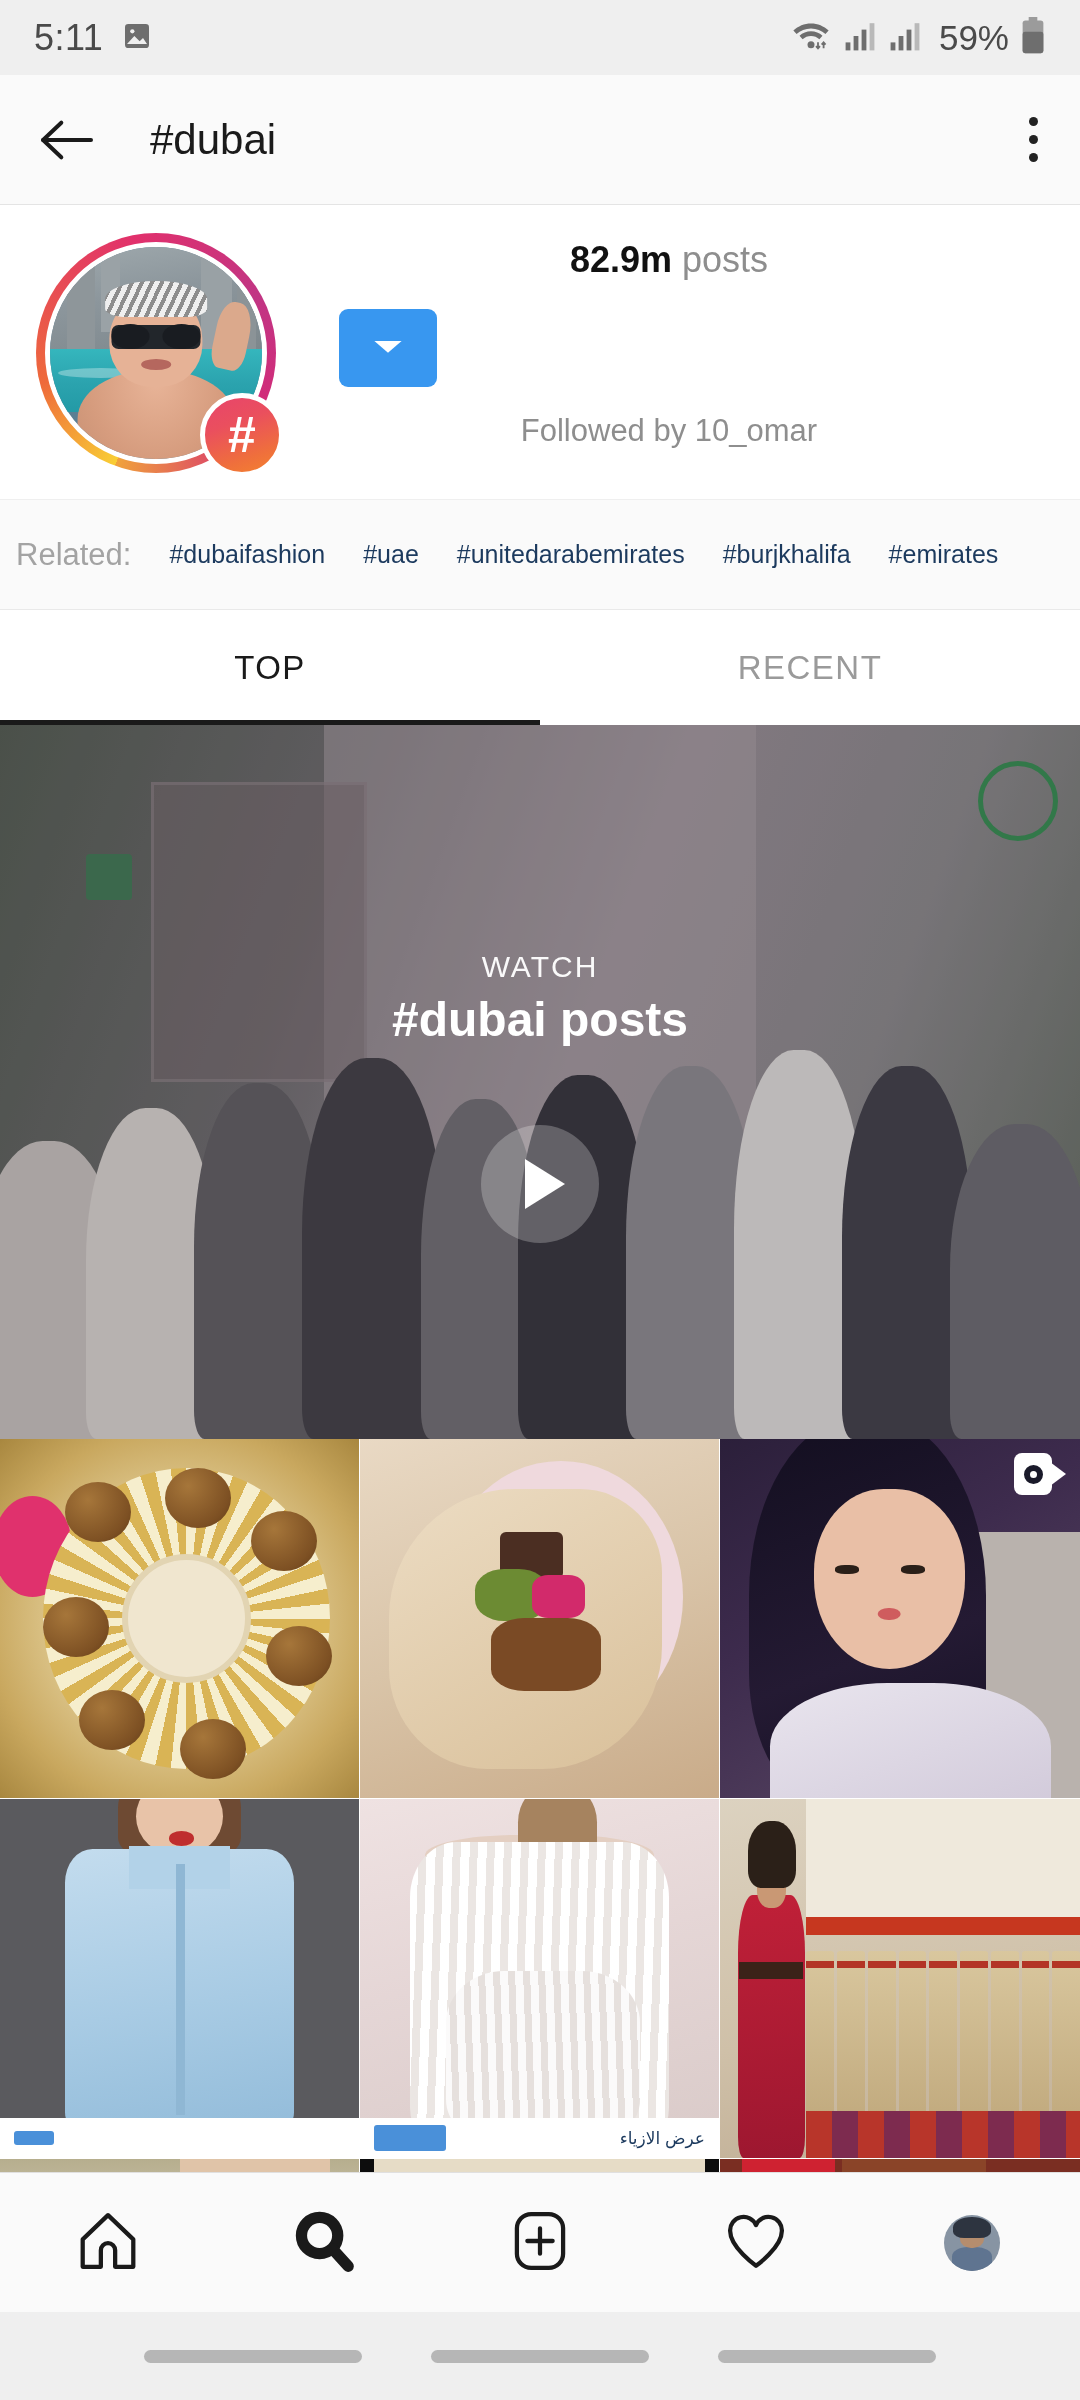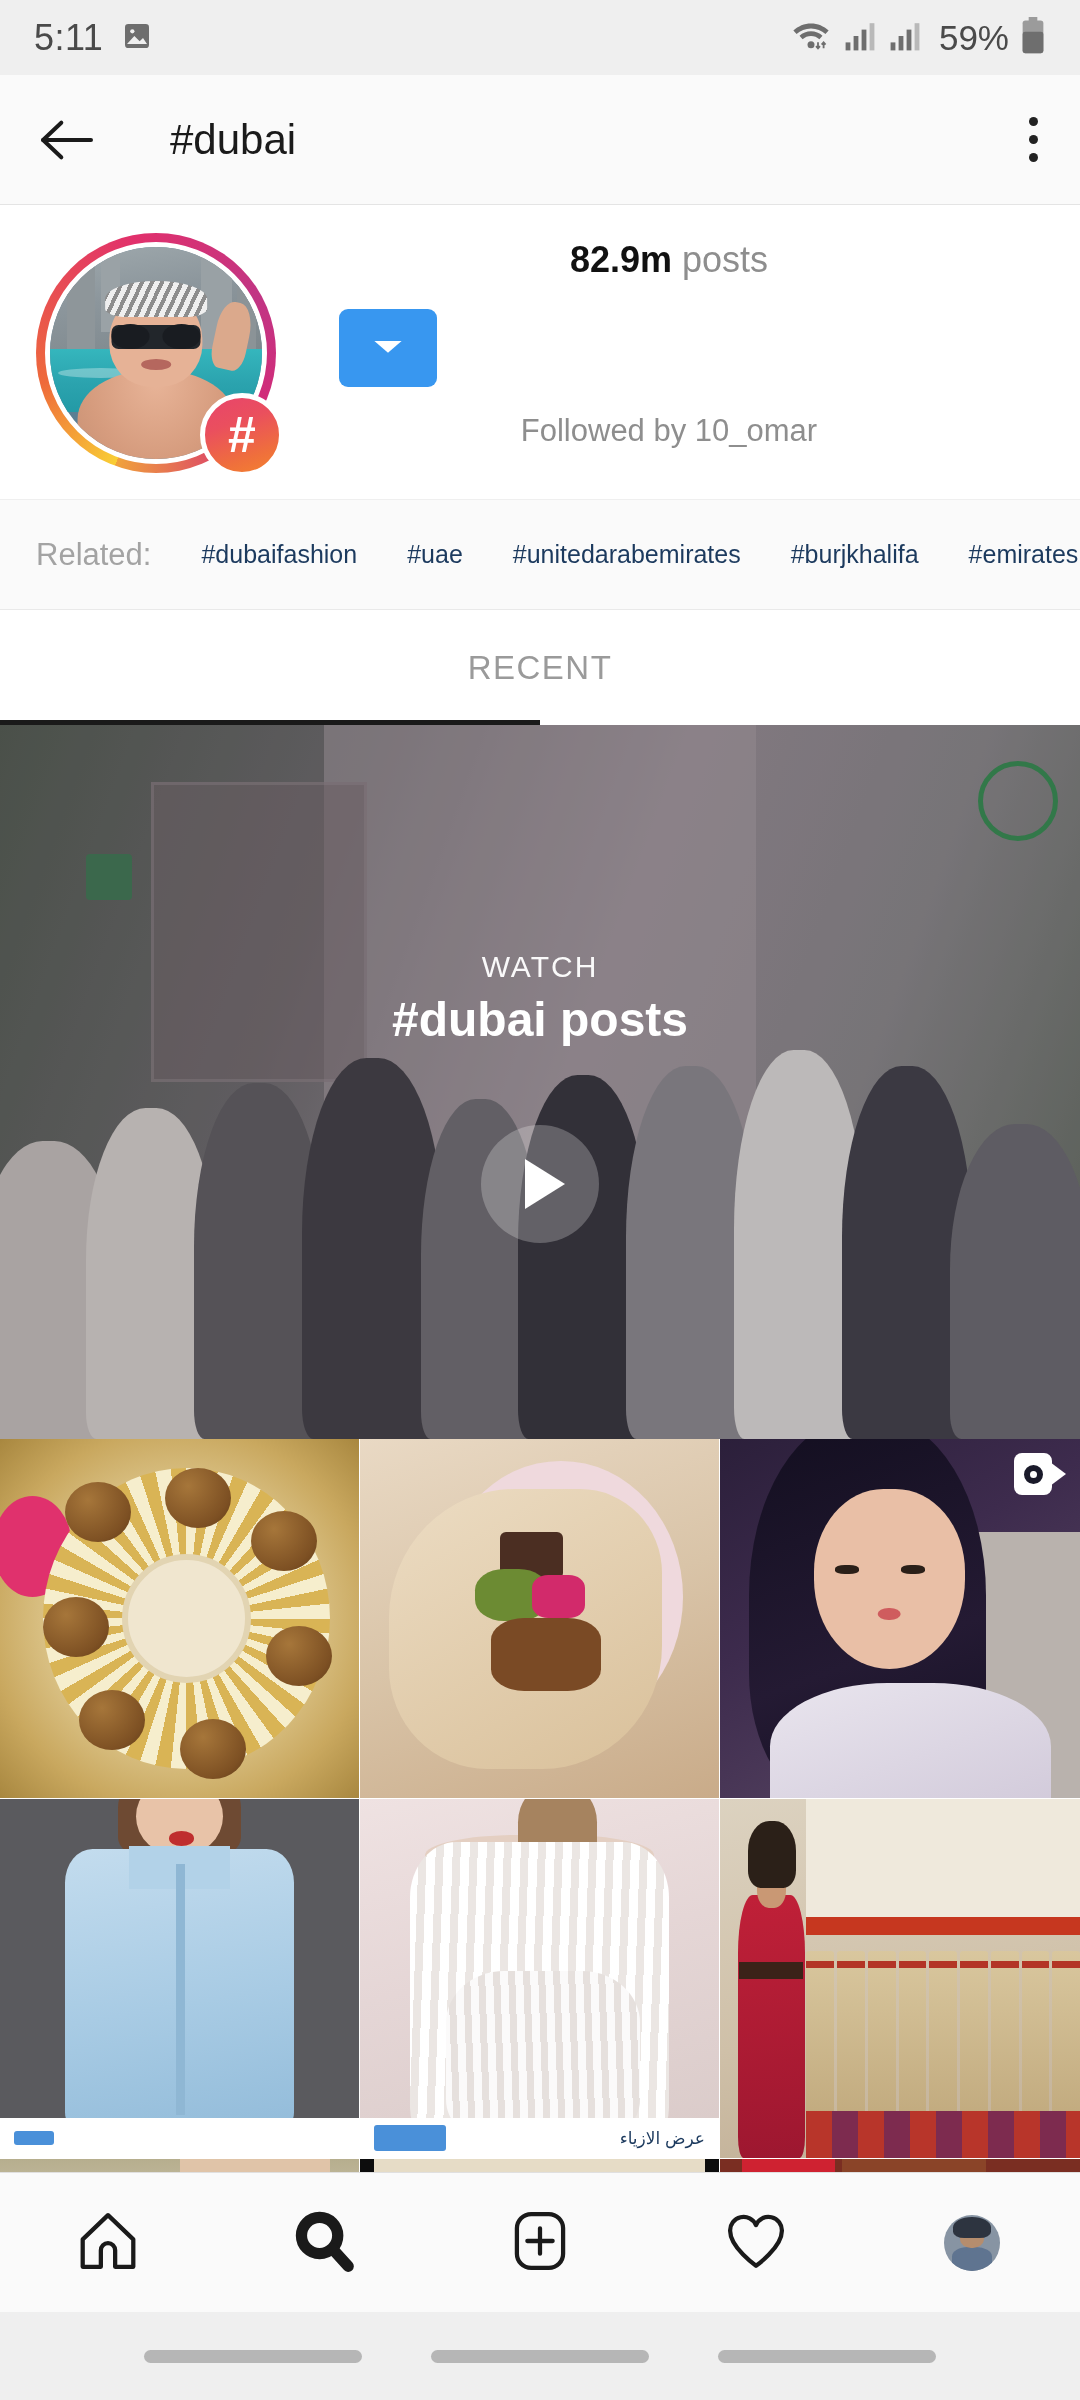--- a/index.html
+++ b/index.html
@@ -24,21 +24,21 @@
 
   
   .header {
     height:130px; background:#fafafa;
     display:flex; align-items:center;
     padding:0 30px;
     border-bottom:1px solid #e4e4e4;
     position:relative;
   }
   .back-btn { width:76px; height:76px; display:flex; align-items:center; justify-content:center; }
-  .header-title { font-size:42px; color:#1a1a1a; margin-left:64px; }
+  .header-title { font-size:42px; color:#1a1a1a; margin-left:44px; }
   .kebab { position:absolute; right:42px; display:flex; flex-direction:column; gap:9px; align-items:center; }
   .kebab i { width:9px; height:9px; border-radius:50%; background:#222; display:block; }
 
   
   .profile {
     background:#ffffff; height:295px;
     display:flex; align-items:flex-start;
     padding:28px 36px 0 36px;
     position:relative;
     border-bottom:1px solid #efefef;
@@ -115,21 +115,21 @@
   .dropdown-btn {
     width:98px; height:78px; background:#3897f0; border-radius:9px;
     display:flex; align-items:center; justify-content:center;
   }
   .followed-by { font-size:31px; color:#8e8e8e; margin-top:26px; }
 
   
   .related {
     height:110px; background:#fafafa;
     display:flex; align-items:center;
-    padding:0 36px; gap:50px;
+    padding:0 16px; gap:38px;
     overflow:hidden; white-space:nowrap;
     border-bottom:1px solid #e9e9e9;
   }
   .related-label { font-size:31px; color:#a3a3a3; flex:none; }
   .related-tag { font-size:25px; color:#1c3a5e; flex:none; }
 
   
   .tabs { height:115px; background:#fff; display:flex; position:relative; }
   .tab {
     flex:1; display:flex; align-items:center; justify-content:center;
@@ -404,20 +404,21 @@
   <span class="related-label">Related:</span>
   <span class="related-tag">#dubaifashion</span>
   <span class="related-tag">#uae</span>
   <span class="related-tag">#unitedarabemirates</span>
   <span class="related-tag">#burjkhalifa</span>
   <span class="related-tag">#emirates</span>
 
 </div>
 
 <div class="tabs">
+  <div class="tab active">TOP</div>
   <div class="tab">RECENT</div>
   <div class="tab-underline"></div>
 </div>
 
 <div class="video-banner">
   <div class="vb-bg"></div>
   <div class="vb-wall"></div>
   <div class="vb-door"></div>
   <div class="vb-sign"></div>
   <div class="vb-green"></div>

